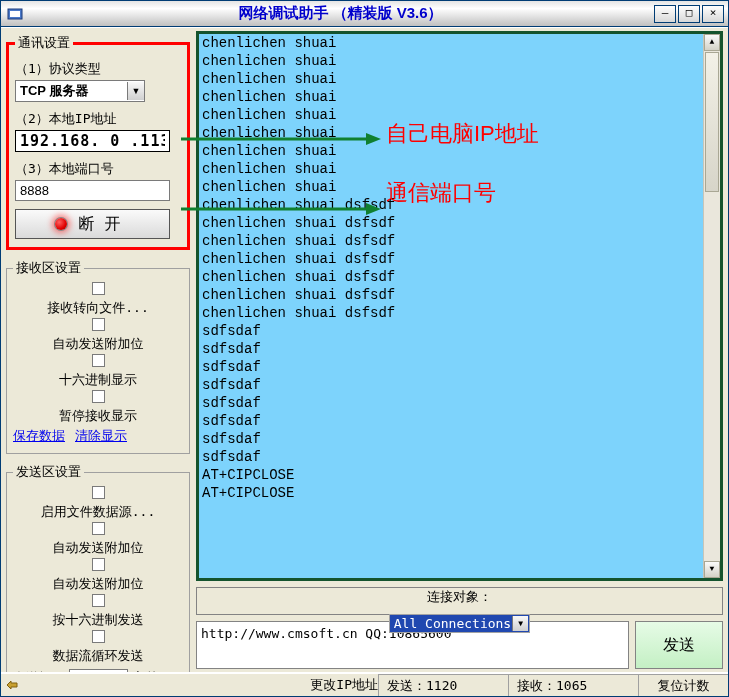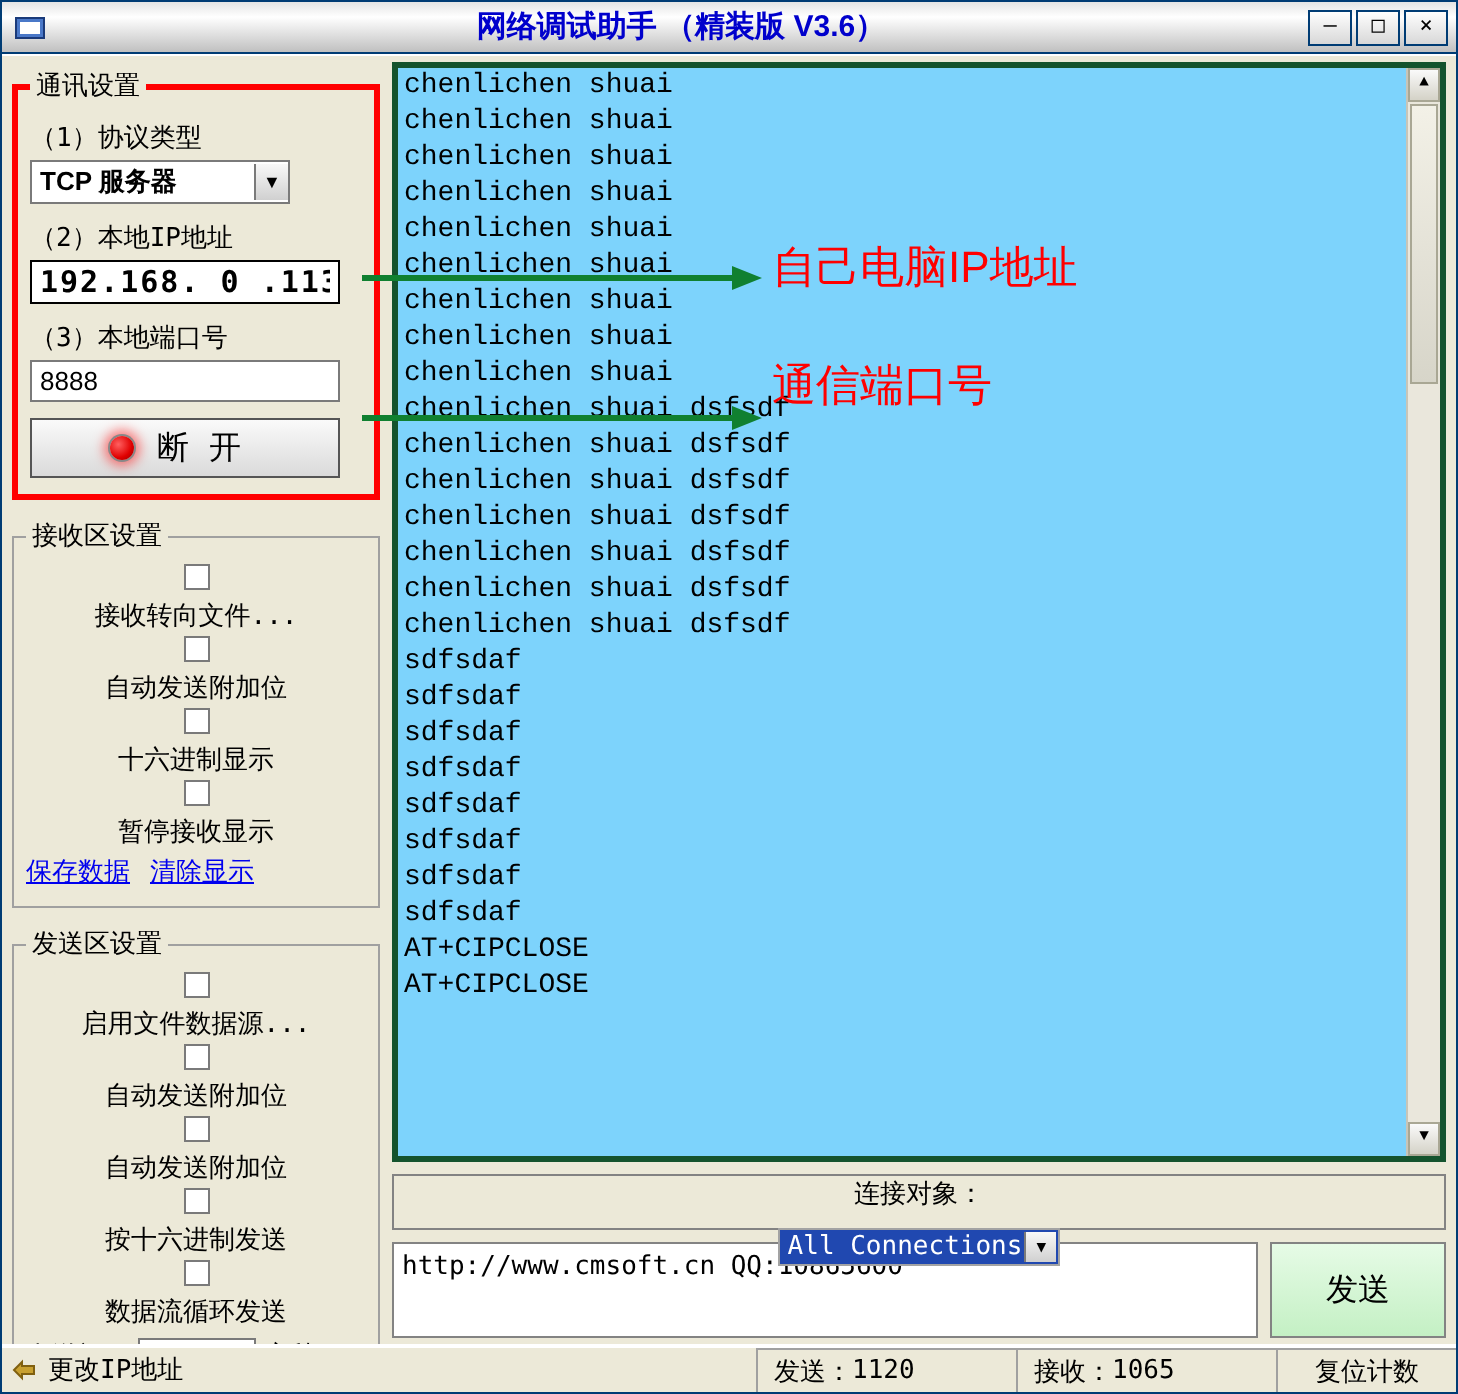--- a/index.html
+++ b/index.html
@@ -223,21 +223,21 @@
     display:flex; align-items:center;
     font-size:13px;
   }
   .status-cell {
     border-left:1px solid #a0a0a0;
     border-top:1px solid #a0a0a0;
     height:100%;
     display:flex; align-items:center;
     padding:0 8px;
   }
-  .status-ip { flex:1; display:flex; align-items:center; gap:5px; padding-left:4px;}
+  .status-ip { flex:1; display:flex; align-items:center; gap:5px; padding-left:4px;justify-content:space-between;}
   .annotation {
     position:absolute;
     color:#ff0000;
     font-family:"SimHei","黑体",sans-serif;
     font-size:22px;
     pointer-events:none;
     text-align:center;
   }
   .arrow {
     position:absolute;

